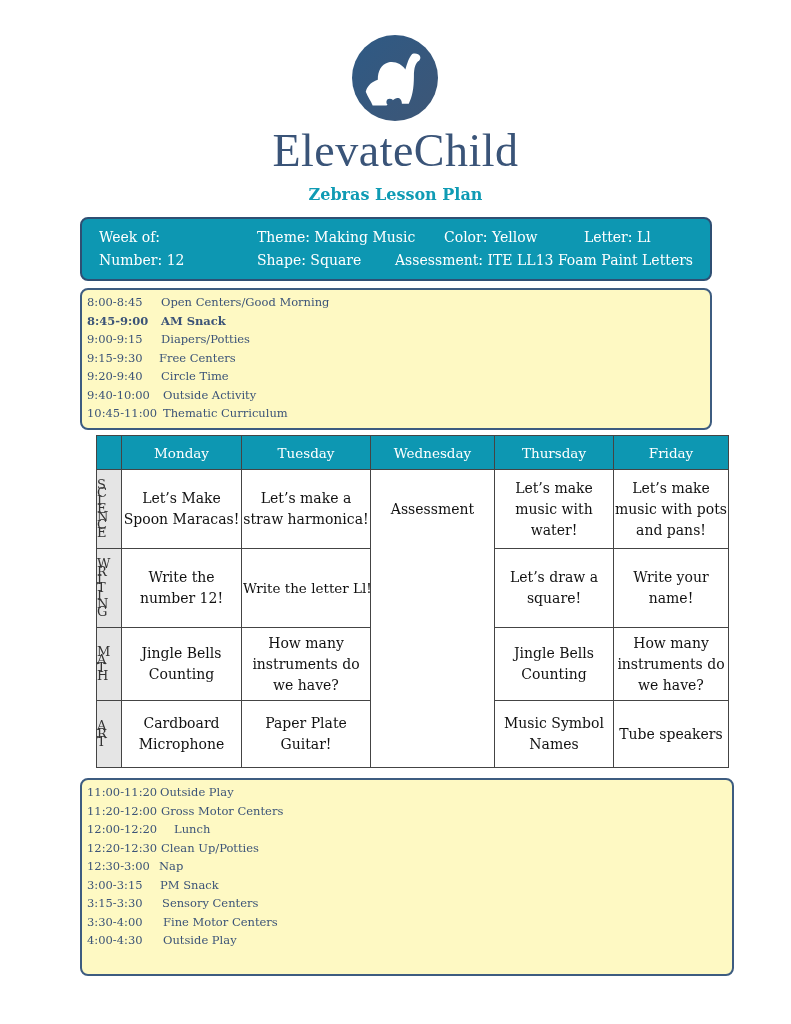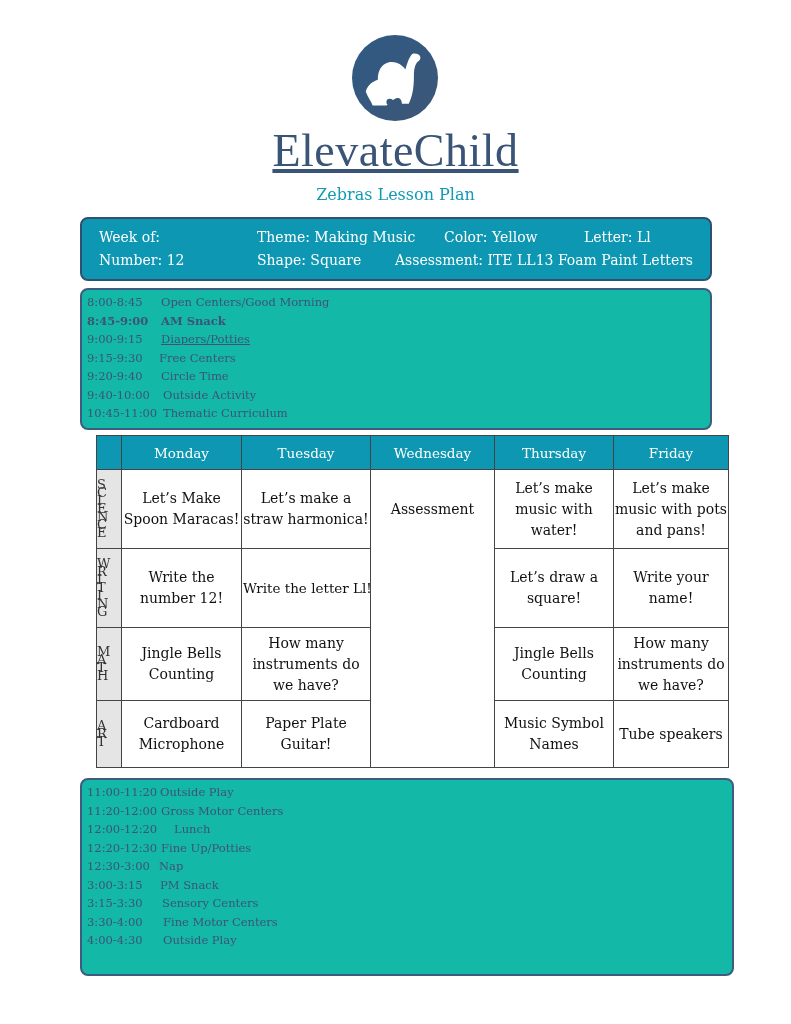--- a/index.html
+++ b/index.html
@@ -7,36 +7,36 @@
     width: 791px; height: 1024px; position: relative; overflow: hidden;
     font-family: "DejaVu Serif", "Liberation Serif", serif;
     color: #111;
   }
   .logo {
     position: absolute; left: 352px; top: 35px; width: 86px; height: 86px;
   }
   .brand {
     position: absolute; left: 0; width: 791px; top: 124px; text-align: center;
     font-family: "Liberation Serif", "DejaVu Serif", serif;
-    font-size: 46px; color: #3a5478; letter-spacing: 0.5px; text-decoration: underline;
+    font-size: 46px; color: #3a5478; letter-spacing: 0.5px;
   }
   .subtitle {
     position: absolute; left: 0; width: 791px; top: 185px; text-align: center;
-    font-family: "DejaVu Serif", serif; font-weight: normal;
+    font-family: "DejaVu Serif", serif; font-weight: bold;
     font-size: 16px; color: #0f9bb4;
   }
   .info-box {
     position: absolute; left: 80px; top: 217px; width: 628px; height: 60px;
     background: #0d97b2; border: 2px solid #2f4f73; border-radius: 8px;
     color: #ffffff; font-size: 14px; font-family: "DejaVu Serif", serif;
   }
   .info-box span { position: absolute; white-space: nowrap; }
   .sched {
     position: absolute; left: 80px; width: 628px;
-    border: 2px solid #3d5c80; border-radius: 8px; background: #14b8a6;
+    border: 2px solid #3d5c80; border-radius: 8px; background: #fef9c3;
     color: #3c5478; font-size: 11.5px; font-family: "DejaVu Serif", serif;
   }
   .sched .row { position: absolute; left: 5px; white-space: nowrap; height: 18px; }
   .sched .time { display: inline-block; }
   .sched .act { position: absolute; white-space: nowrap; }
   table.plan {
     position: absolute; left: 80px; top: 435px; width: 632px;
     border-collapse: collapse; table-layout: fixed;
     font-family: "DejaVu Serif", serif;
     margin-left: 16px;
@@ -81,21 +81,21 @@
   <span style="left:362px; top:10px;">Color: Yellow</span>
   <span style="left:502px; top:10px;">Letter: Ll</span>
   <span style="left:17px; top:33px;">Number: 12</span>
   <span style="left:175px; top:33px;">Shape: Square</span>
   <span style="left:313px; top:33px;">Assessment: ITE LL13 Foam Paint Letters</span>
 </div>
 
 <div class="sched" style="top:288px; height:138px;">
   <div class="row" style="top:5px;"><span class="time">8:00-8:45</span><span class="act" style="left:74px;">Open Centers/Good Morning</span></div>
   <div class="row" style="top:23.5px;font-weight:bold;"><span class="time">8:45-9:00</span><span class="act" style="left:74px;">AM Snack</span></div>
-  <div class="row" style="top:42px;"><span class="time">9:00-9:15</span><span class="act" style="left:74px;text-decoration:underline;">Diapers/Potties</span></div>
+  <div class="row" style="top:42px;"><span class="time">9:00-9:15</span><span class="act" style="left:74px;">Diapers/Potties</span></div>
   <div class="row" style="top:60.5px;"><span class="time">9:15-9:30</span><span class="act" style="left:72px;">Free Centers</span></div>
   <div class="row" style="top:79px;"><span class="time">9:20-9:40</span><span class="act" style="left:74px;">Circle Time</span></div>
   <div class="row" style="top:97.5px;"><span class="time">9:40-10:00</span><span class="act" style="left:76px;">Outside Activity</span></div>
   <div class="row" style="top:116px;"><span class="time">10:45-11:00</span><span class="act" style="left:76px;">Thematic Curriculum</span></div>
 </div>
 
 <table class="plan">
   <colgroup>
     <col style="width:25px">
     <col style="width:120px">
@@ -142,19 +142,19 @@
     <td class="cell">Music Symbol Names</td>
     <td class="cell">Tube speakers</td>
   </tr>
 </tbody>
   </table>
 
 <div class="sched" style="top:778px; height:194px;padding-left:22px;">
   <div class="row" style="top:5px;"><span class="time">11:00-11:20</span><span class="act" style="left:73px;">Outside Play</span></div>
   <div class="row" style="top:23.5px;"><span class="time">11:20-12:00</span><span class="act" style="left:74px;">Gross Motor Centers</span></div>
   <div class="row" style="top:42px;"><span class="time">12:00-12:20</span><span class="act" style="left:75px;margin-left:12px;">Lunch</span></div>
-  <div class="row" style="top:60.5px;"><span class="time">12:20-12:30</span><span class="act" style="left:74px;">Fine Up/Potties</span></div>
+  <div class="row" style="top:60.5px;"><span class="time">12:20-12:30</span><span class="act" style="left:74px;">Clean Up/Potties</span></div>
   <div class="row" style="top:79px;"><span class="time">12:30-3:00</span><span class="act" style="left:72px;">Nap</span></div>
   <div class="row" style="top:97.5px;"><span class="time">3:00-3:15</span><span class="act" style="left:73px;">PM Snack</span></div>
   <div class="row" style="top:116px;"><span class="time">3:15-3:30</span><span class="act" style="left:75px;">Sensory Centers</span></div>
   <div class="row" style="top:134.5px;"><span class="time">3:30-4:00</span><span class="act" style="left:76px;">Fine Motor Centers</span></div>
   <div class="row" style="top:153px;"><span class="time">4:00-4:30</span><span class="act" style="left:76px;">Outside Play</span></div>
 </div>
 
 </body></html>

